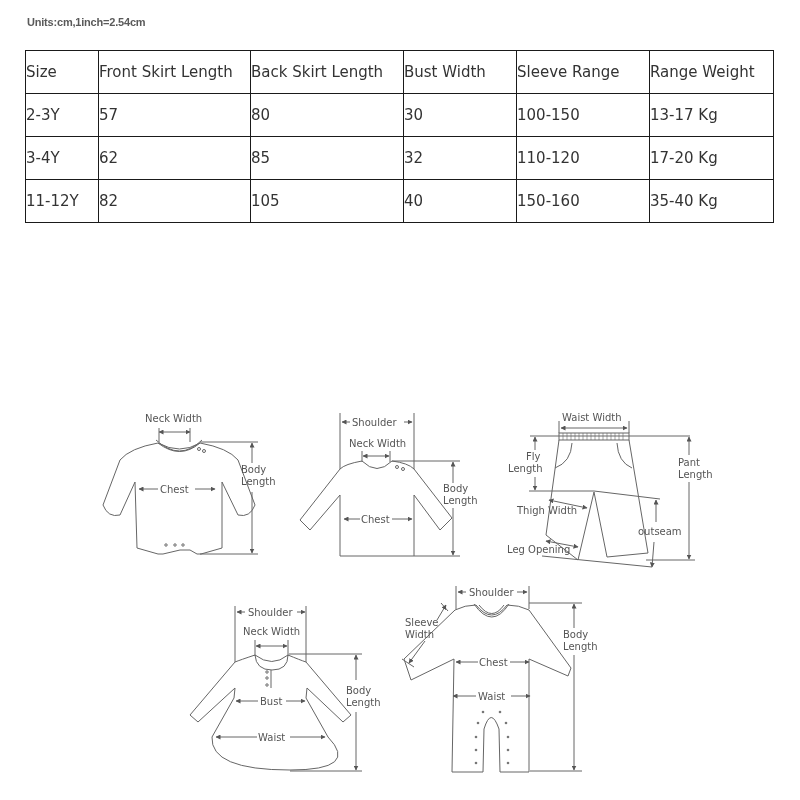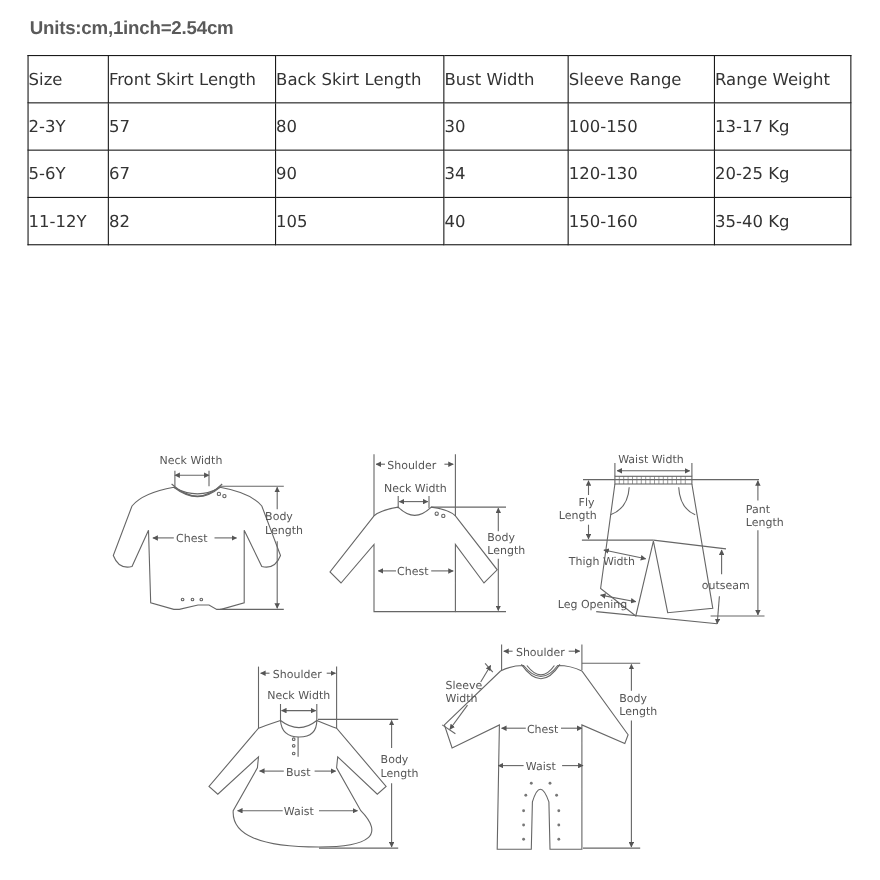--- a/index.html
+++ b/index.html
@@ -1,17 +1,17 @@
 <!DOCTYPE html>
 <html><head>
 <meta charset="utf-8">
 <style>
   html, body { margin:0; padding:0; background:#ffffff; }
   body { width:800px; height:800px; position:relative; overflow:hidden; font-family:"DejaVu Sans", sans-serif; }
-  .units { position:absolute; left:27px; top:16px; font-family:"Liberation Sans", sans-serif; font-weight:bold; font-size:17px; color:#5a5a5a; letter-spacing:-0.2px; }
+  .units { position:absolute; left:27px; top:16px; font-family:"Liberation Sans", sans-serif; font-weight:bold; font-size:11px; color:#5a5a5a; letter-spacing:-0.2px; }
   table.size { position:absolute; left:25px; top:50px; border-collapse:collapse; font-family:"DejaVu Sans", sans-serif; font-size:15px; color:#333; }
   table.size td, table.size th { border:1.5px solid #1a1a1a; text-align:left; font-weight:normal; padding:0; height:42px; }
   svg.diag { position:absolute; left:0; top:0; }
   .lbl { font-family:"DejaVu Sans", sans-serif; font-size:10px; fill:#555; }
 </style>
 </head>
 <body>
 
 <div class="units">Units:cm,1inch=2.54cm</div>
 
@@ -35,26 +35,26 @@
   </tr>
   <tr>
     <td>2-3Y</td>
     <td>57</td>
     <td>80</td>
     <td>30</td>
     <td>100-150</td>
     <td>13-17 Kg</td>
   </tr>
   <tr>
-    <td>5-6Y</td>
-    <td>67</td>
-    <td>90</td>
-    <td>34</td>
-    <td>120-130</td>
-    <td>20-25 Kg</td>
+    <td>3-4Y</td>
+    <td>62</td>
+    <td>85</td>
+    <td>32</td>
+    <td>110-120</td>
+    <td>17-20 Kg</td>
   </tr>
   <tr>
     <td>11-12Y</td>
     <td>82</td>
     <td>105</td>
     <td>40</td>
     <td>150-160</td>
     <td>35-40 Kg</td>
   </tr>
 </tbody>

